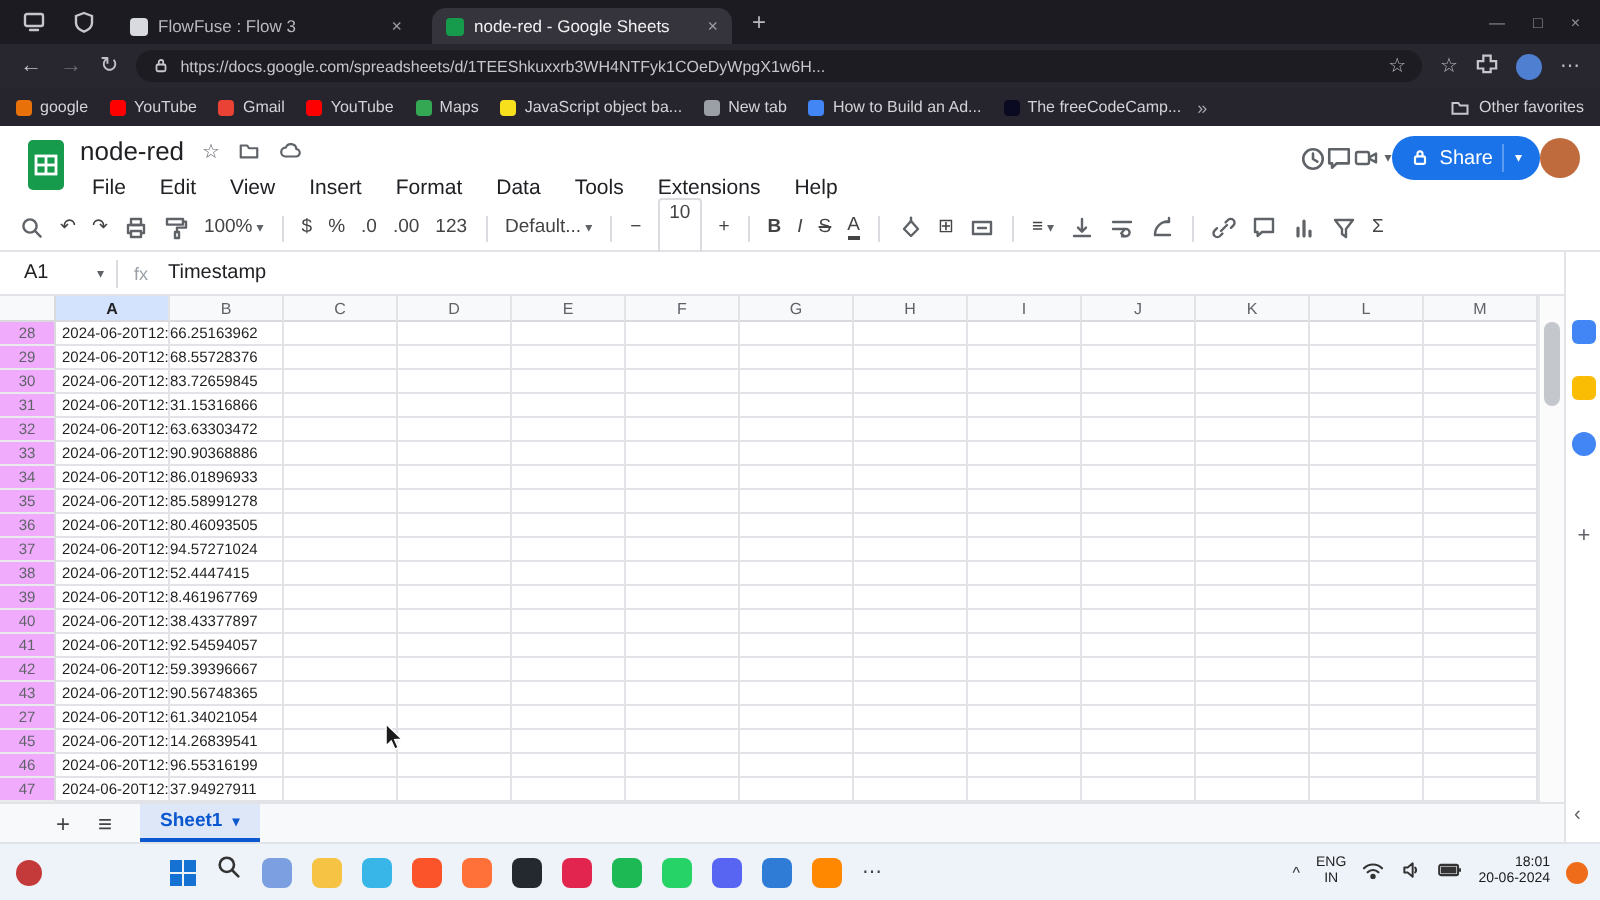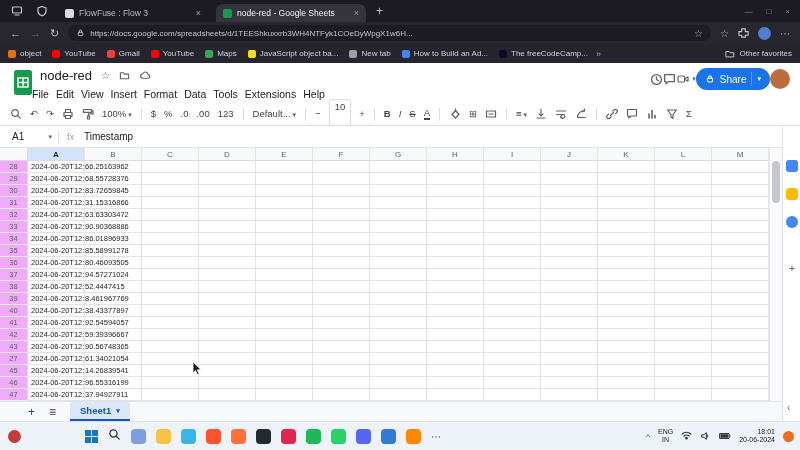--- a/index.html
+++ b/index.html
@@ -39,21 +39,21 @@
   .bmdot{width:8px;height:8px;border-radius:2px;background:#888}
   .bm-overflow{margin-left:8px;color:#a9a9b0;font-size:9px}
   #bm-right{margin-left:auto;display:flex;align-items:center;gap:5px}
 
   
   #gsheader{position:absolute;left:0;top:63px;width:800px;height:40px;background:#fff}
   #gslogo{position:absolute;left:13px;top:6px}
   #gstitle-row{position:absolute;left:40px;top:5px;display:flex;align-items:center;gap:9px}
   #gstitle{font-size:13px;color:#202124}
   .ghico{color:#5f6368;font-size:10px;display:flex;align-items:center}
-  #gsmenus{position:absolute;left:32px;top:25px;display:flex;gap:7px;font-size:10.5px;color:#202124}
+  #gsmenus{position:absolute;left:46px;top:25px;display:flex;gap:17px;font-size:10.5px;color:#202124}
   .mi{cursor:default}
   #gh-right{position:absolute;right:10px;top:5px;display:flex;align-items:center;}
   #share-btn{display:flex;align-items:center;gap:5px;background:#1a73e8;color:#fff;border-radius:12px;height:22px;padding:0 9px;font-size:10px}
   #share-btn .sep{width:1px;height:14px;background:#5b9bf0}
   #gs-avatar{width:20px;height:20px;border-radius:50%;background:#c06b3e}
 
   
   #gstoolbar{position:absolute;left:0;top:103px;width:800px;height:23px;background:#fff;border-bottom:1px solid #e1e3e6;display:flex;align-items:center;padding:0 10px;gap:8px;font-size:9.5px;color:#444}
   .tdiv{width:1px;height:13px;background:#dadce0;margin:0 1px}
   .tbtn{display:flex;align-items:center;gap:2px;color:#444;line-height:1}
@@ -172,21 +172,21 @@
     </span>
     <span id="edge-avatar"></span>
     <span class="ur-ico">⋯</span>
   </div>
 
   <div id="bmbar">
     <div id="bmlist">
 
     <div class="bm">
         <span class="bmdot" style="background: rgb(232, 113, 10);"></span>
-        <span>object</span>
+        <span>google</span>
       </div>
         <div class="bm">
         <span class="bmdot" style="background: rgb(255, 0, 0);"></span>
         <span>YouTube</span>
       </div>
         <div class="bm">
         <span class="bmdot" style="background: rgb(234, 67, 53);"></span>
         <span>Gmail</span>
       </div>
         <div class="bm">

